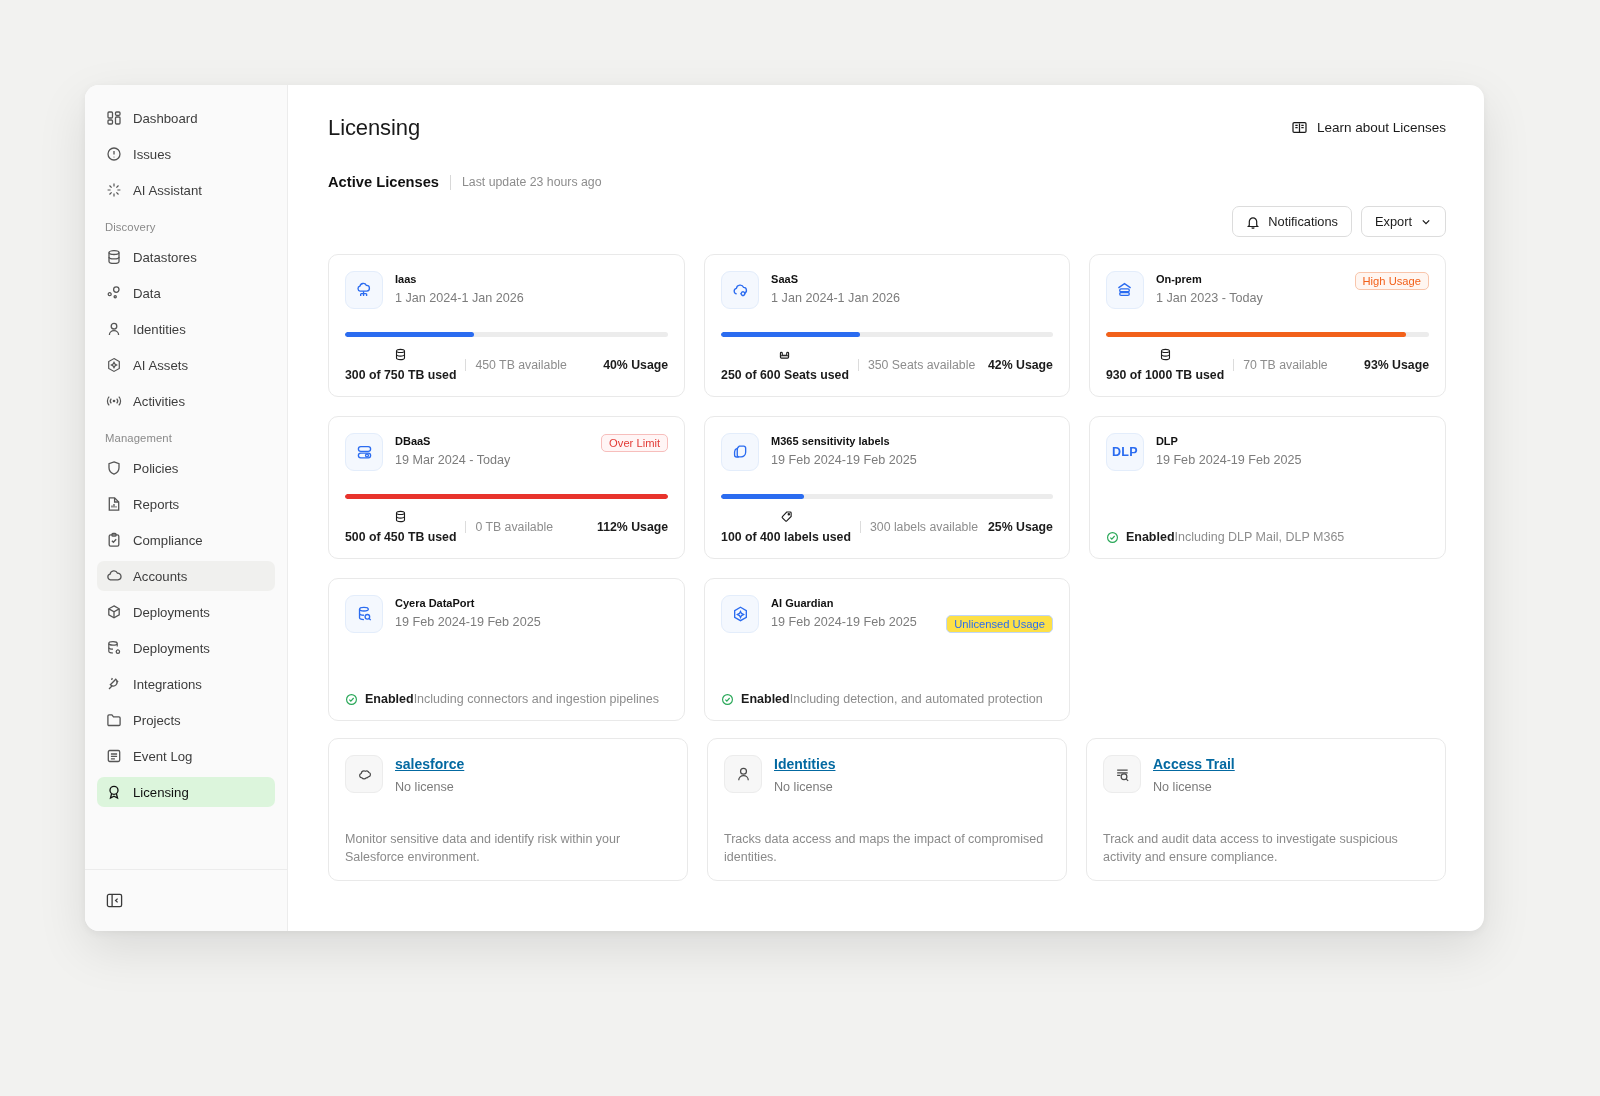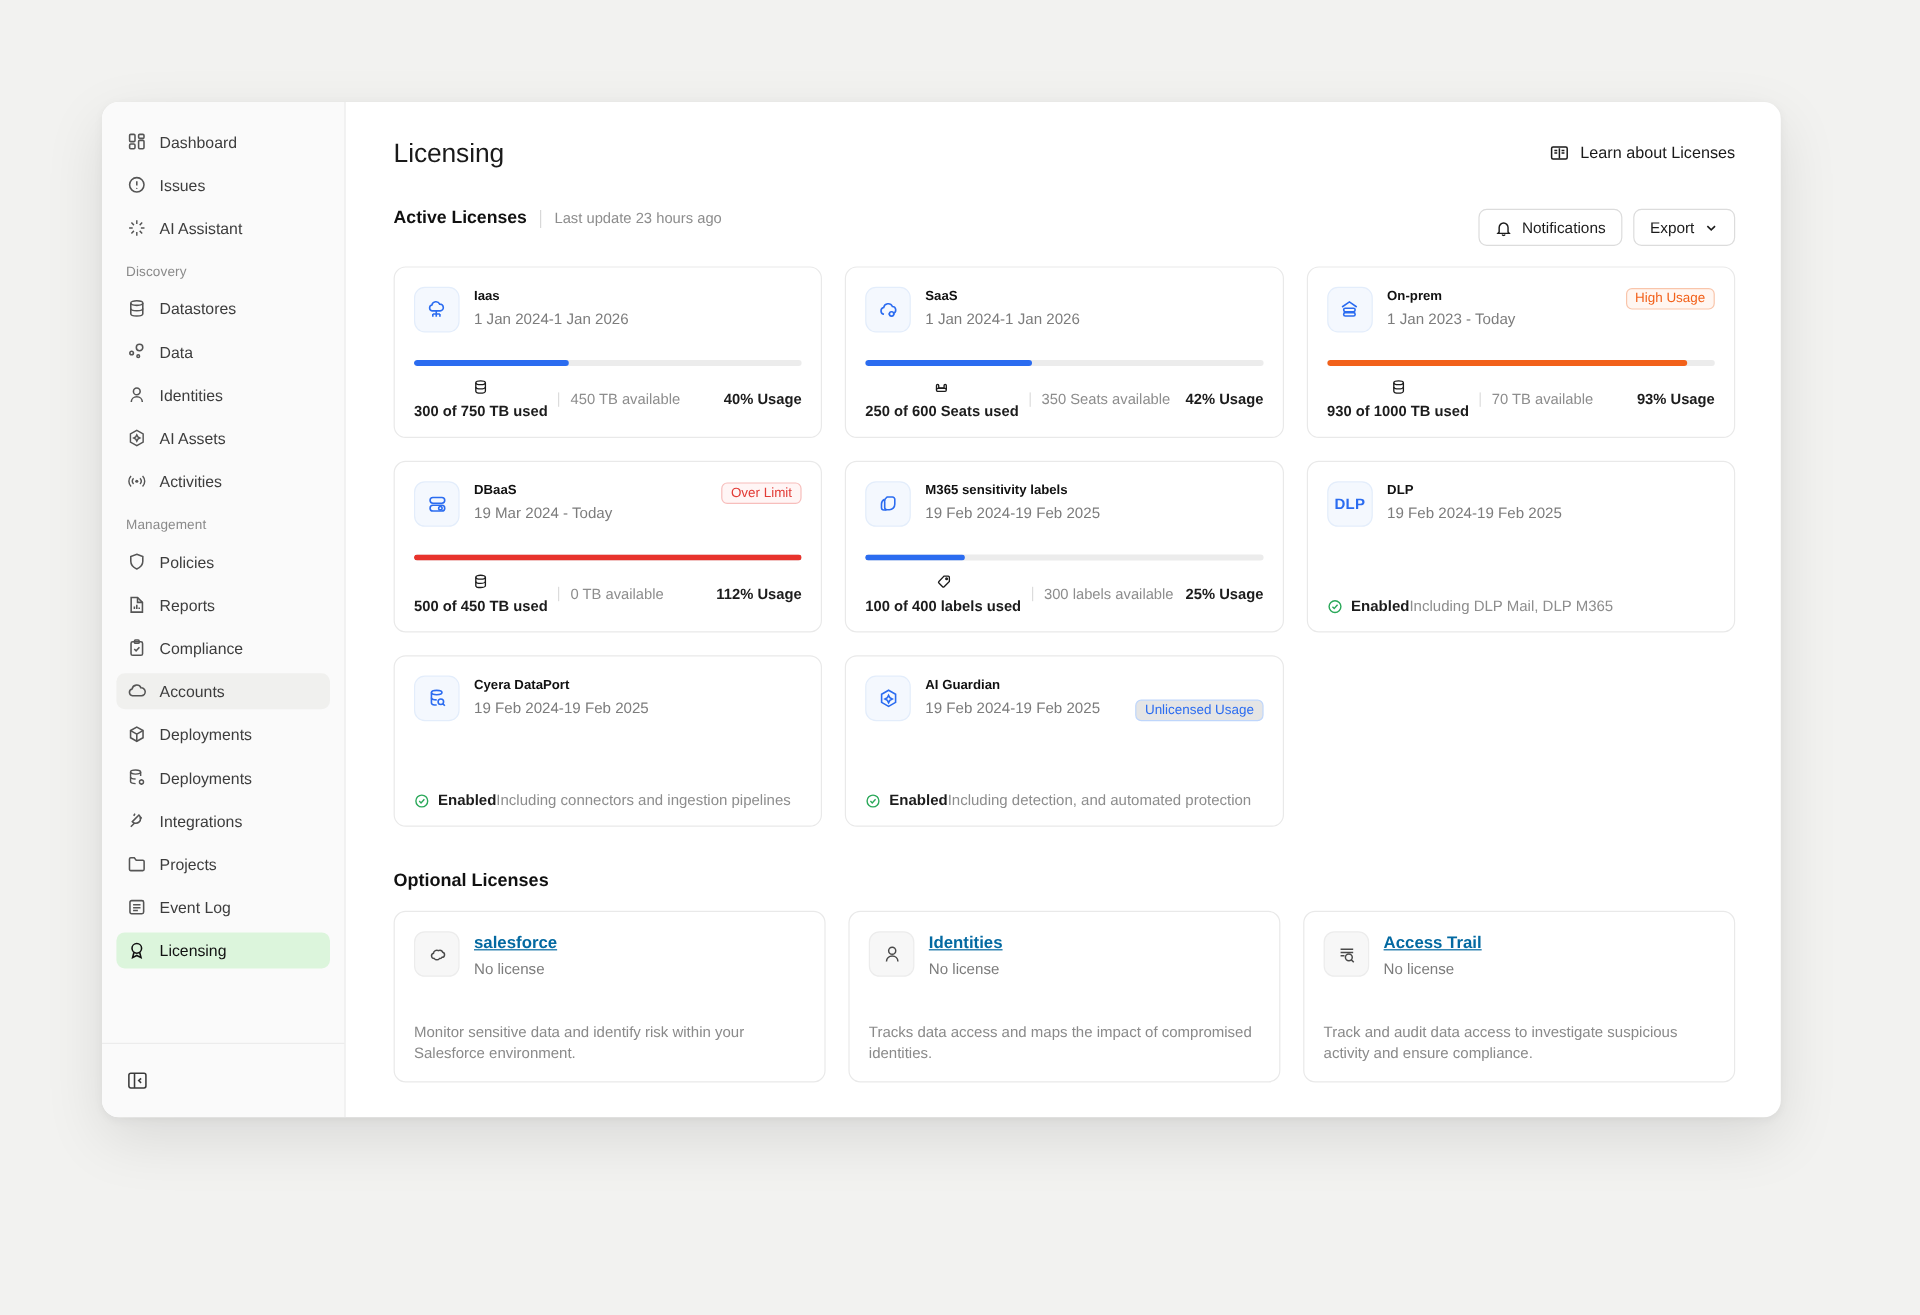--- a/index.html
+++ b/index.html
@@ -59,21 +59,21 @@
   .learn-link {
     display: flex; align-items: center; gap: 9px;
     font-size: 13.5px; color: #1a1a1a; cursor: pointer; margin-top: 4px;
   }
 
   .section-bar { display: flex; align-items: flex-start; justify-content: space-between; margin-top: 33px; }
   .section-left { display: flex; align-items: center; gap: 11px; }
   .section-title { font-size: 14.7px; font-weight: bold; color: #111; }
   .vdiv { width: 1px; height: 15px; background: #d8d8d8; }
   .section-sub { font-size: 12.3px; color: #8d8d8d; }
-  .section-actions { display: flex; gap: 9px; }
+  .section-actions { display: flex; gap: 9px; margin-top: 32px; }
   .btn {
     display: flex; align-items: center; gap: 8px;
     height: 31px; padding: 0 13px;
     border: 1px solid #dcdcdc; border-radius: 7px;
     background: #fff; font-size: 12.8px; color: #1c1c1c;
     cursor: pointer; white-space: nowrap;
   }
 
   
   .grid { display: grid; grid-template-columns: repeat(3, 1fr); gap: 19px; margin-top: 17px; }
@@ -95,21 +95,21 @@
   .icon-tile .dlp-text { font-size: 12.5px; font-weight: 600; color: #2b6cf0; letter-spacing: .2px; }
   .card-titles { flex: 1; min-width: 0; padding-top: 1px; }
   .card-name { font-size: 11px; font-weight: bold; color: #111; line-height: 1.35; }
   .card-date { font-size: 12.6px; color: #7c7c7c; margin-top: 3px; line-height: 1.35; }
   .badge {
     font-size: 11.2px; padding: 2px 7px; border-radius: 5px;
     border: 1px solid; white-space: nowrap; margin-top: 1px; cursor: default;
   }
   .badge.high { color: #f2611a; border-color: #f9c5ab; background: #fff6f1; }
   .badge.over { color: #e23b36; border-color: #f7bebc; background: #fff5f5; }
-  .badge.unlicensed { color: #2b6cf0; border-color: #bfd6fb; background: #e5e5e5; margin-top: 20px; }
+  .badge.unlicensed { color: #2b6cf0; border-color: #bfd6fb; background: #fde047; margin-top: 20px; }
 
   .bar-wrap { margin-top: auto; }
   .bar { height: 5px; border-radius: 3px; background: #ececec; overflow: hidden; }
   .bar > i { display: block; height: 100%; border-radius: 3px; }
   .meta { display: flex; align-items: center; margin-top: 11px; font-size: 12.3px; white-space: nowrap; }
   .meta .used { display: flex; align-items: center; gap: 7px; color: #1c1c1c; font-weight: bold; flex-direction: column; }
   .meta .sep { width: 1px; height: 12px; background: #dcdcdc; margin: 0 9px; }
   .meta .avail { color: #8d8d8d; }
   .meta .pct { margin-left: auto; color: #1c1c1c; font-weight: bold; padding-left: 10px; }
   .status-row { display: flex; align-items: center; margin-top: auto; font-size: 12.5px; }
@@ -641,21 +641,20 @@
               </svg>
             </span>
             <span>Enabled</span>
           </span>
           <span class="sep"></span>
           <span class="inc">Including detection, and automated protection</span>
         </div>
       </div>
     </div>
 
-    <h2 class="optional-title">Optional Licenses</h2>
 
     <div class="grid">
 
       <div class="card opt">
         <div class="card-top">
           <span class="icon-tile gray">
             <svg width="21" height="21" viewBox="0 0 22 22" fill="none" stroke="currentColor" stroke-width="1.3">
               <path d="M8.3 14.5a2.4 2.4 0 01-.7-4.7 2.9 2.9 0 014.4-2.2 2.5 2.5 0 013.6 1.3 2.3 2.3 0 01-.6 4.5 2.6 2.6 0 01-2.2 1.1 2.9 2.9 0 01-4.5 0z"></path>
             </svg>
           </span>

